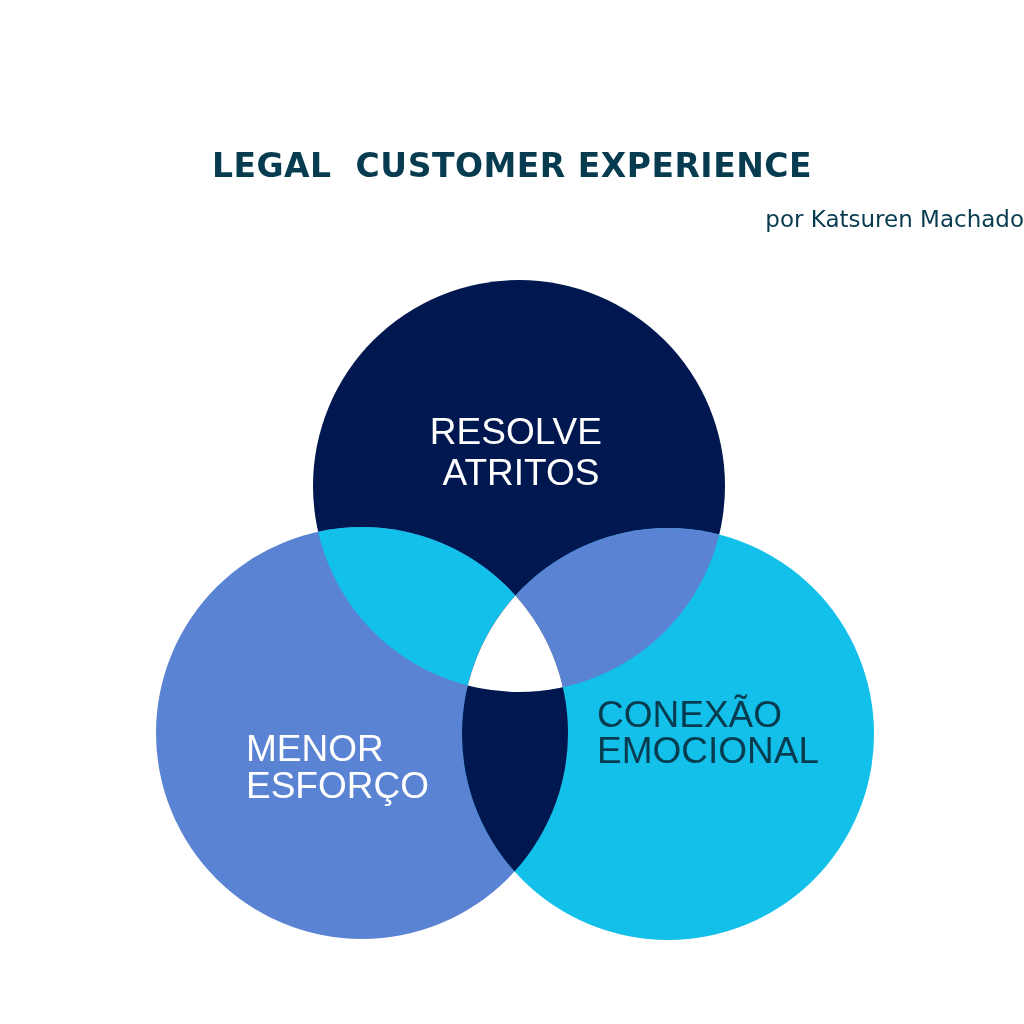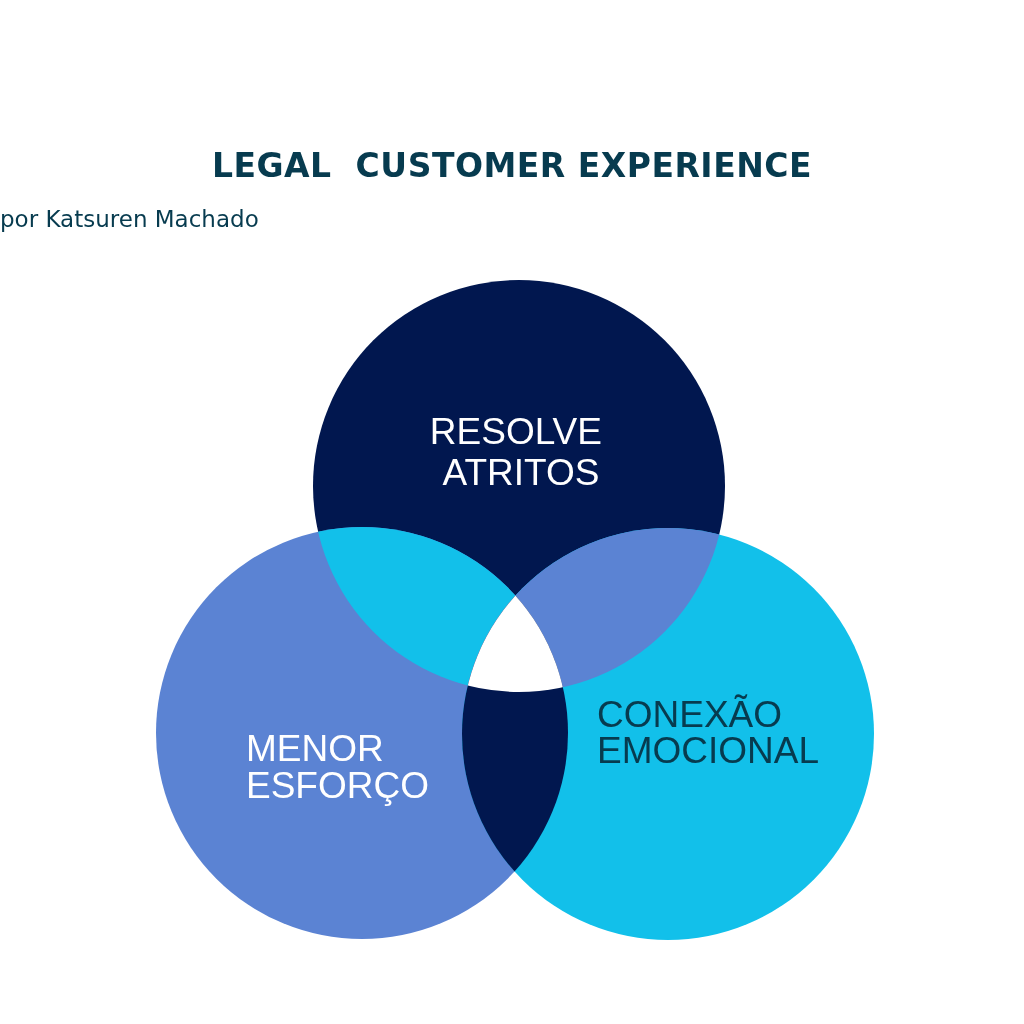--- a/index.html
+++ b/index.html
@@ -1,18 +1,18 @@
 <!DOCTYPE html>
 <html><head>
 <meta charset="utf-8">
 <style>
   html, body { margin:0; padding:0; background:#ffffff; }
   body { width:1024px; height:1024px; position:relative; overflow:hidden; font-family:"Liberation Sans", sans-serif; }
   .title { position:absolute; top:146px; left:0; width:1024px; text-align:center; font-family:"DejaVu Sans", sans-serif; font-weight:bold; font-size:33px; letter-spacing:0.5px; color:#073b4f; white-space:pre; }
-  .subtitle { position:absolute; top:206px; left:0; width:1024px; text-align:left; font-family:"DejaVu Sans", sans-serif; font-size:23px; color:#073b4f; }
+  .subtitle { position:absolute; top:206px; left:0; width:1024px; text-align:right; font-family:"DejaVu Sans", sans-serif; font-size:23px; color:#073b4f; }
   svg.venn { position:absolute; left:0; top:0; }
   .lbl { font-family:"Liberation Sans", sans-serif; font-size:37px; }
 </style>
 </head>
 <body>
 
 <div class="title" style="color: rgb(7, 59, 79);">LEGAL  CUSTOMER EXPERIENCE</div>
 <div class="subtitle" style="color: rgb(7, 59, 79);">por Katsuren Machado</div>
 
 <svg class="venn" width="1024" height="1024" viewBox="0 0 1024 1024">

